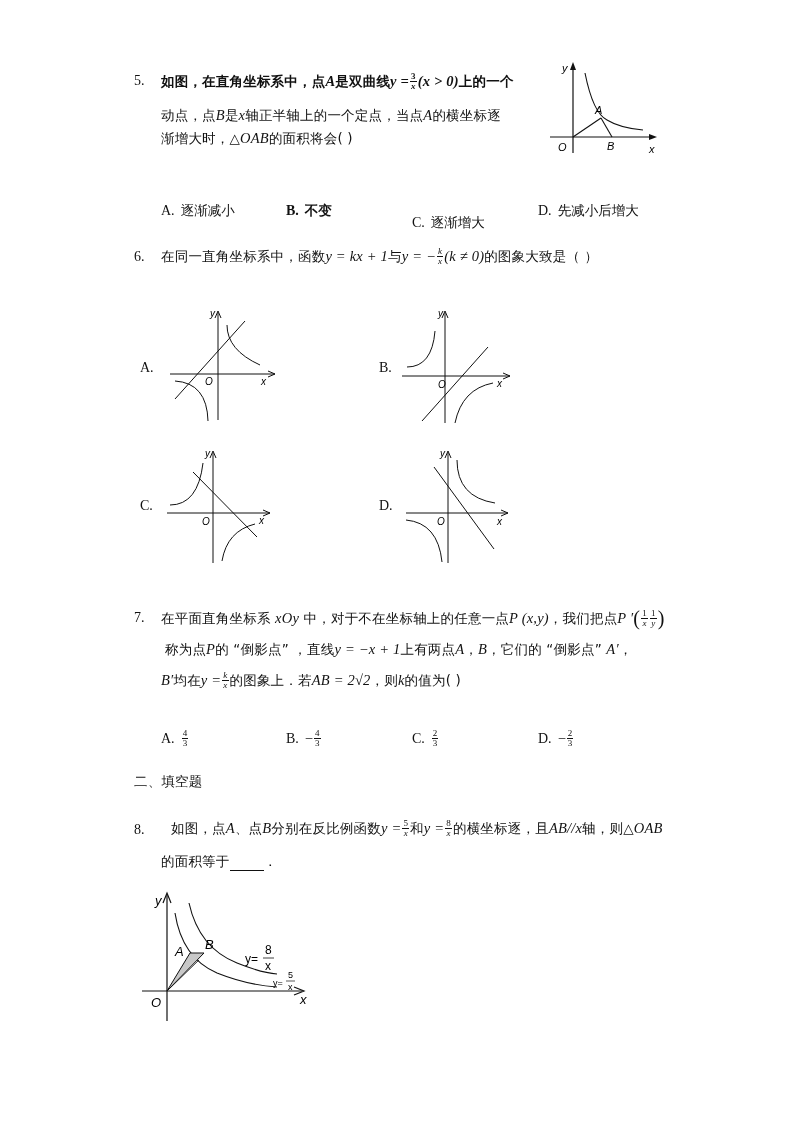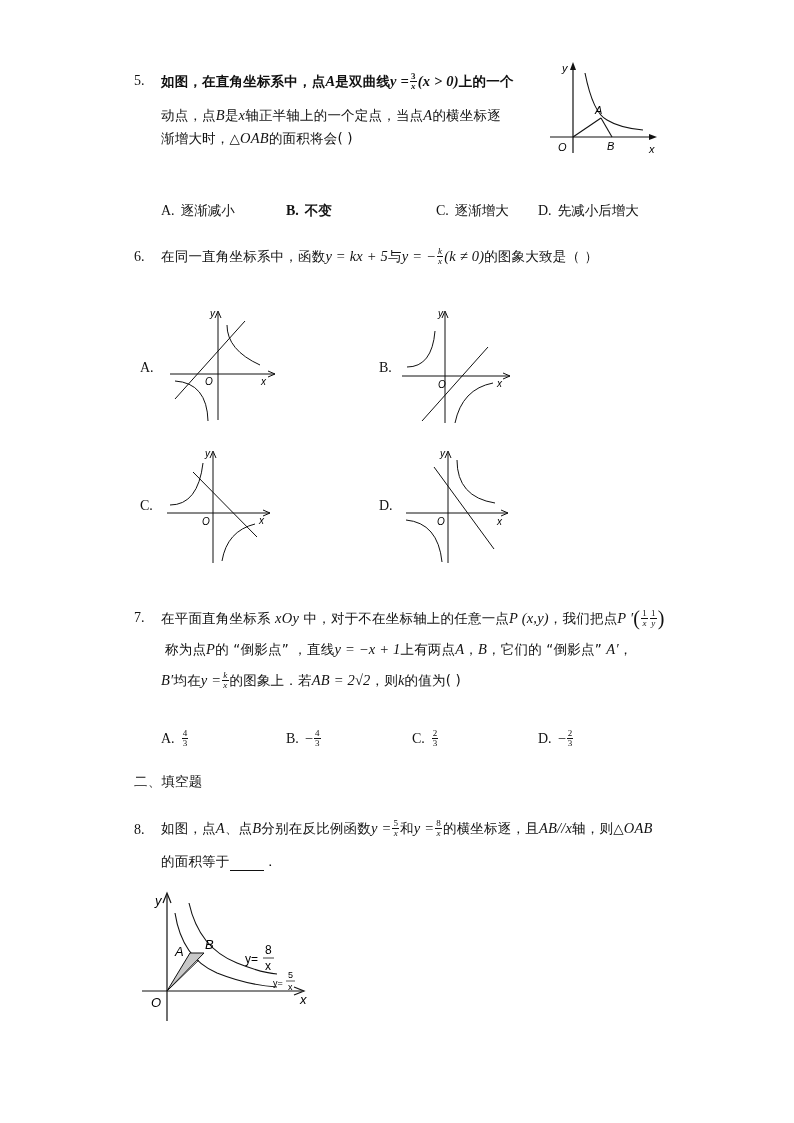--- a/index.html
+++ b/index.html
@@ -47,26 +47,26 @@
   <line x1="56" y1="60" x2="67" y2="79" stroke="#111" stroke-width="1.1"></line>
   <text x="17" y="14" font-size="11" font-style="italic">y</text>
   <text x="104" y="95" font-size="11" font-style="italic">x</text>
   <text x="13" y="93" font-size="11" font-style="italic">O</text>
   <text x="50" y="56" font-size="11" font-style="italic">A</text>
   <text x="62" y="92" font-size="11" font-style="italic">B</text>
 </svg>
 
 <div class="abs opt" style="left:161px;top:202px;"><span class="opt-letter">A.</span><span>逐渐减小</span></div>
 <div class="abs opt" style="left:286px;top:202px;font-weight:bold;"><span class="opt-letter">B.</span><span>不变</span></div>
-<div class="abs opt" style="left:412px;top:202px;margin-left:24px;"><span class="opt-letter">C.</span><span>逐渐增大</span></div>
+<div class="abs opt" style="left:412px;top:214px;"><span class="opt-letter">C.</span><span>逐渐增大</span></div>
 <div class="abs opt" style="left:538px;top:202px;"><span class="opt-letter">D.</span><span>先减小后增大</span></div>
 
 <div class="abs q-num" style="left:134px;top:249px;">6.</div>
 <div class="abs line" style="left:161px;top:247px;">
-  <span>在同一直角坐标系中，函数</span><span class="m">y = kx + 5</span><span>与</span><span class="m">y = −</span><span class="frac">
+  <span>在同一直角坐标系中，函数</span><span class="m">y = kx + 1</span><span>与</span><span class="m">y = −</span><span class="frac">
       <span class="num" style="font-style:italic">k</span>
       <span class="den">x</span>
     </span><span class="m">(k ≠ 0)</span><span>的图象大致是（      ）</span>
 </div>
 
 <div class="abs fig-label" style="left:140px;top:360px;">A.</div>
 <svg class="abs" style="left:165px;top:305px;" width="115" height="120" viewBox="0 0 115 120">
   <line x1="53" y1="115" x2="53" y2="8" stroke="#111" stroke-width="1"></line>
   <polyline points="50,13 53,6 56,13" fill="none" stroke="#111" stroke-width="1"></polyline>
   <line x1="5" y1="69" x2="110" y2="69" stroke="#111" stroke-width="1"></line>
@@ -156,21 +156,21 @@
       <span class="den" style="font-style:normal">3</span>
     </span></div>
 <div class="abs opt" style="left:538px;top:729px;"><span class="opt-letter">D.</span><span class="mr">−</span><span class="frac">
       <span class="num">2</span>
       <span class="den" style="font-style:normal">3</span>
     </span></div>
 
 <div class="abs line" style="left:134px;top:773px;text-align:center;">二、填空题</div>
 
 <div class="abs q-num" style="left:134px;top:822px;">8.</div>
-<div class="abs line" style="left:161px;top:819px;">
+<div class="abs line" style="left:171px;top:819px;">
   <span>如图，点</span><span class="m">A</span><span>、点</span><span class="m">B</span><span>分别在反比例函数</span><span class="m">y =</span><span class="frac">
       <span class="num">5</span>
       <span class="den">x</span>
     </span><span>和</span><span class="m">y =</span><span class="frac">
       <span class="num">8</span>
       <span class="den">x</span>
     </span><span>的横坐标逐，且</span><span class="m">AB//x</span><span>轴，则</span><span>△</span><span class="m">OAB</span>
 </div>
 <div class="abs line" style="left:161px;top:853px;">
   <span>的面积等于</span><span class="blank"></span><span>．</span>

